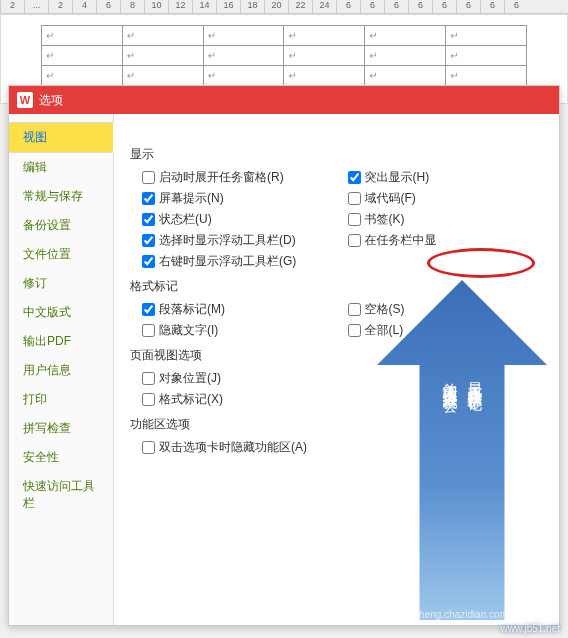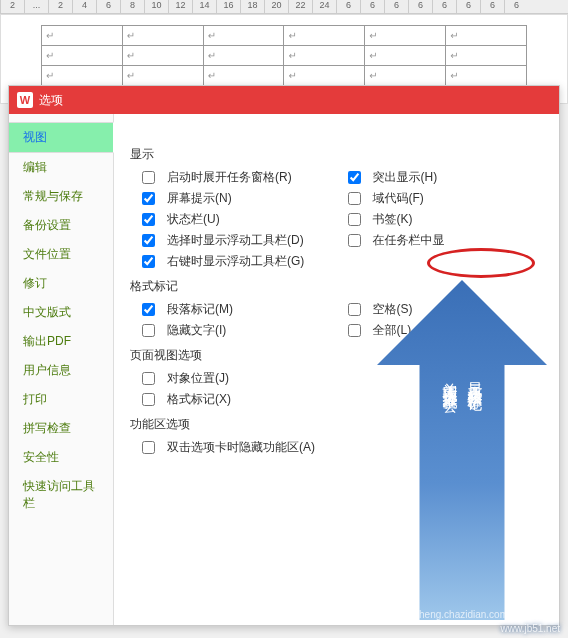--- a/index.html
+++ b/index.html
@@ -12,27 +12,27 @@
 .table-bg table { border-collapse: collapse; width: 100%; }
 .table-bg td { border: 1px solid #999; height: 20px; font-size: 10px; color: #999; padding: 2px 4px; }
 
 .dialog { position: absolute; top: 85px; left: 8px; right: 8px; bottom: 12px; background: #fff; border: 1px solid #ccc; box-shadow: 0 2px 8px rgba(0,0,0,0.2); }
 .title-bar { background: #e43b3b; color: #fff; height: 28px; display: flex; align-items: center; padding: 0 8px; font-size: 12px; }
 .title-bar .logo { width: 16px; height: 16px; background: #fff; color: #e43b3b; display: inline-flex; align-items: center; justify-content: center; font-weight: bold; font-size: 11px; margin-right: 6px; border-radius: 2px; }
 
 .dialog-body { display: flex; height: calc(100% - 28px); }
 .sidebar { width: 105px; background: #fafafa; border-right: 1px solid #ddd; padding: 8px 0; }
 .sidebar .item { padding: 6px 14px; font-size: 12px; color: #4d7c0f; cursor: pointer; }
-.sidebar .item.active { color: #1a73e8; background: #86efac; border-top: 1px solid #ddd; border-bottom: 1px solid #ddd; border-right: 1px solid #fff; margin-right: -1px; }
+.sidebar .item.active { color: #1a73e8; background: #fde047; border-top: 1px solid #ddd; border-bottom: 1px solid #ddd; border-right: 1px solid #fff; margin-right: -1px; }
 
 .content { flex: 1; padding: 24px 16px; font-size: 12px; color: #333; position: relative; }
 .section-title { font-size: 12px; margin: 8px 0 6px 0; color: #333; }
 .checkbox-grid { display: grid; grid-template-columns: 1fr 1fr; gap: 4px 10px; margin-left: 12px; }
 .checkbox-grid.single { grid-template-columns: 1fr; }
-.chk { display: flex; align-items: center; gap: 12px; }
+.chk { display: flex; align-items: center; gap: 4px; }
 .chk input { width: 13px; height: 13px; }
 .chk label { font-size: 12px; }
 
 .highlight-circle { position: absolute; border: 3px solid #d62222; border-radius: 50%; width: 108px; height: 30px; top: 134px; right: 24px; pointer-events: none; }
 
 .arrow-annotation {
   position: absolute; top: 166px; right: 12px; width: 170px; height: 340px;
   background: linear-gradient(to bottom, #3a6fb7 0%, #5a8fd0 60%, #9ec7eb 100%);
   clip-path: polygon(50% 0%, 100% 25%, 75% 25%, 75% 100%, 25% 100%, 25% 25%, 0% 25%);
   display: flex; align-items: flex-start; justify-content: center;

